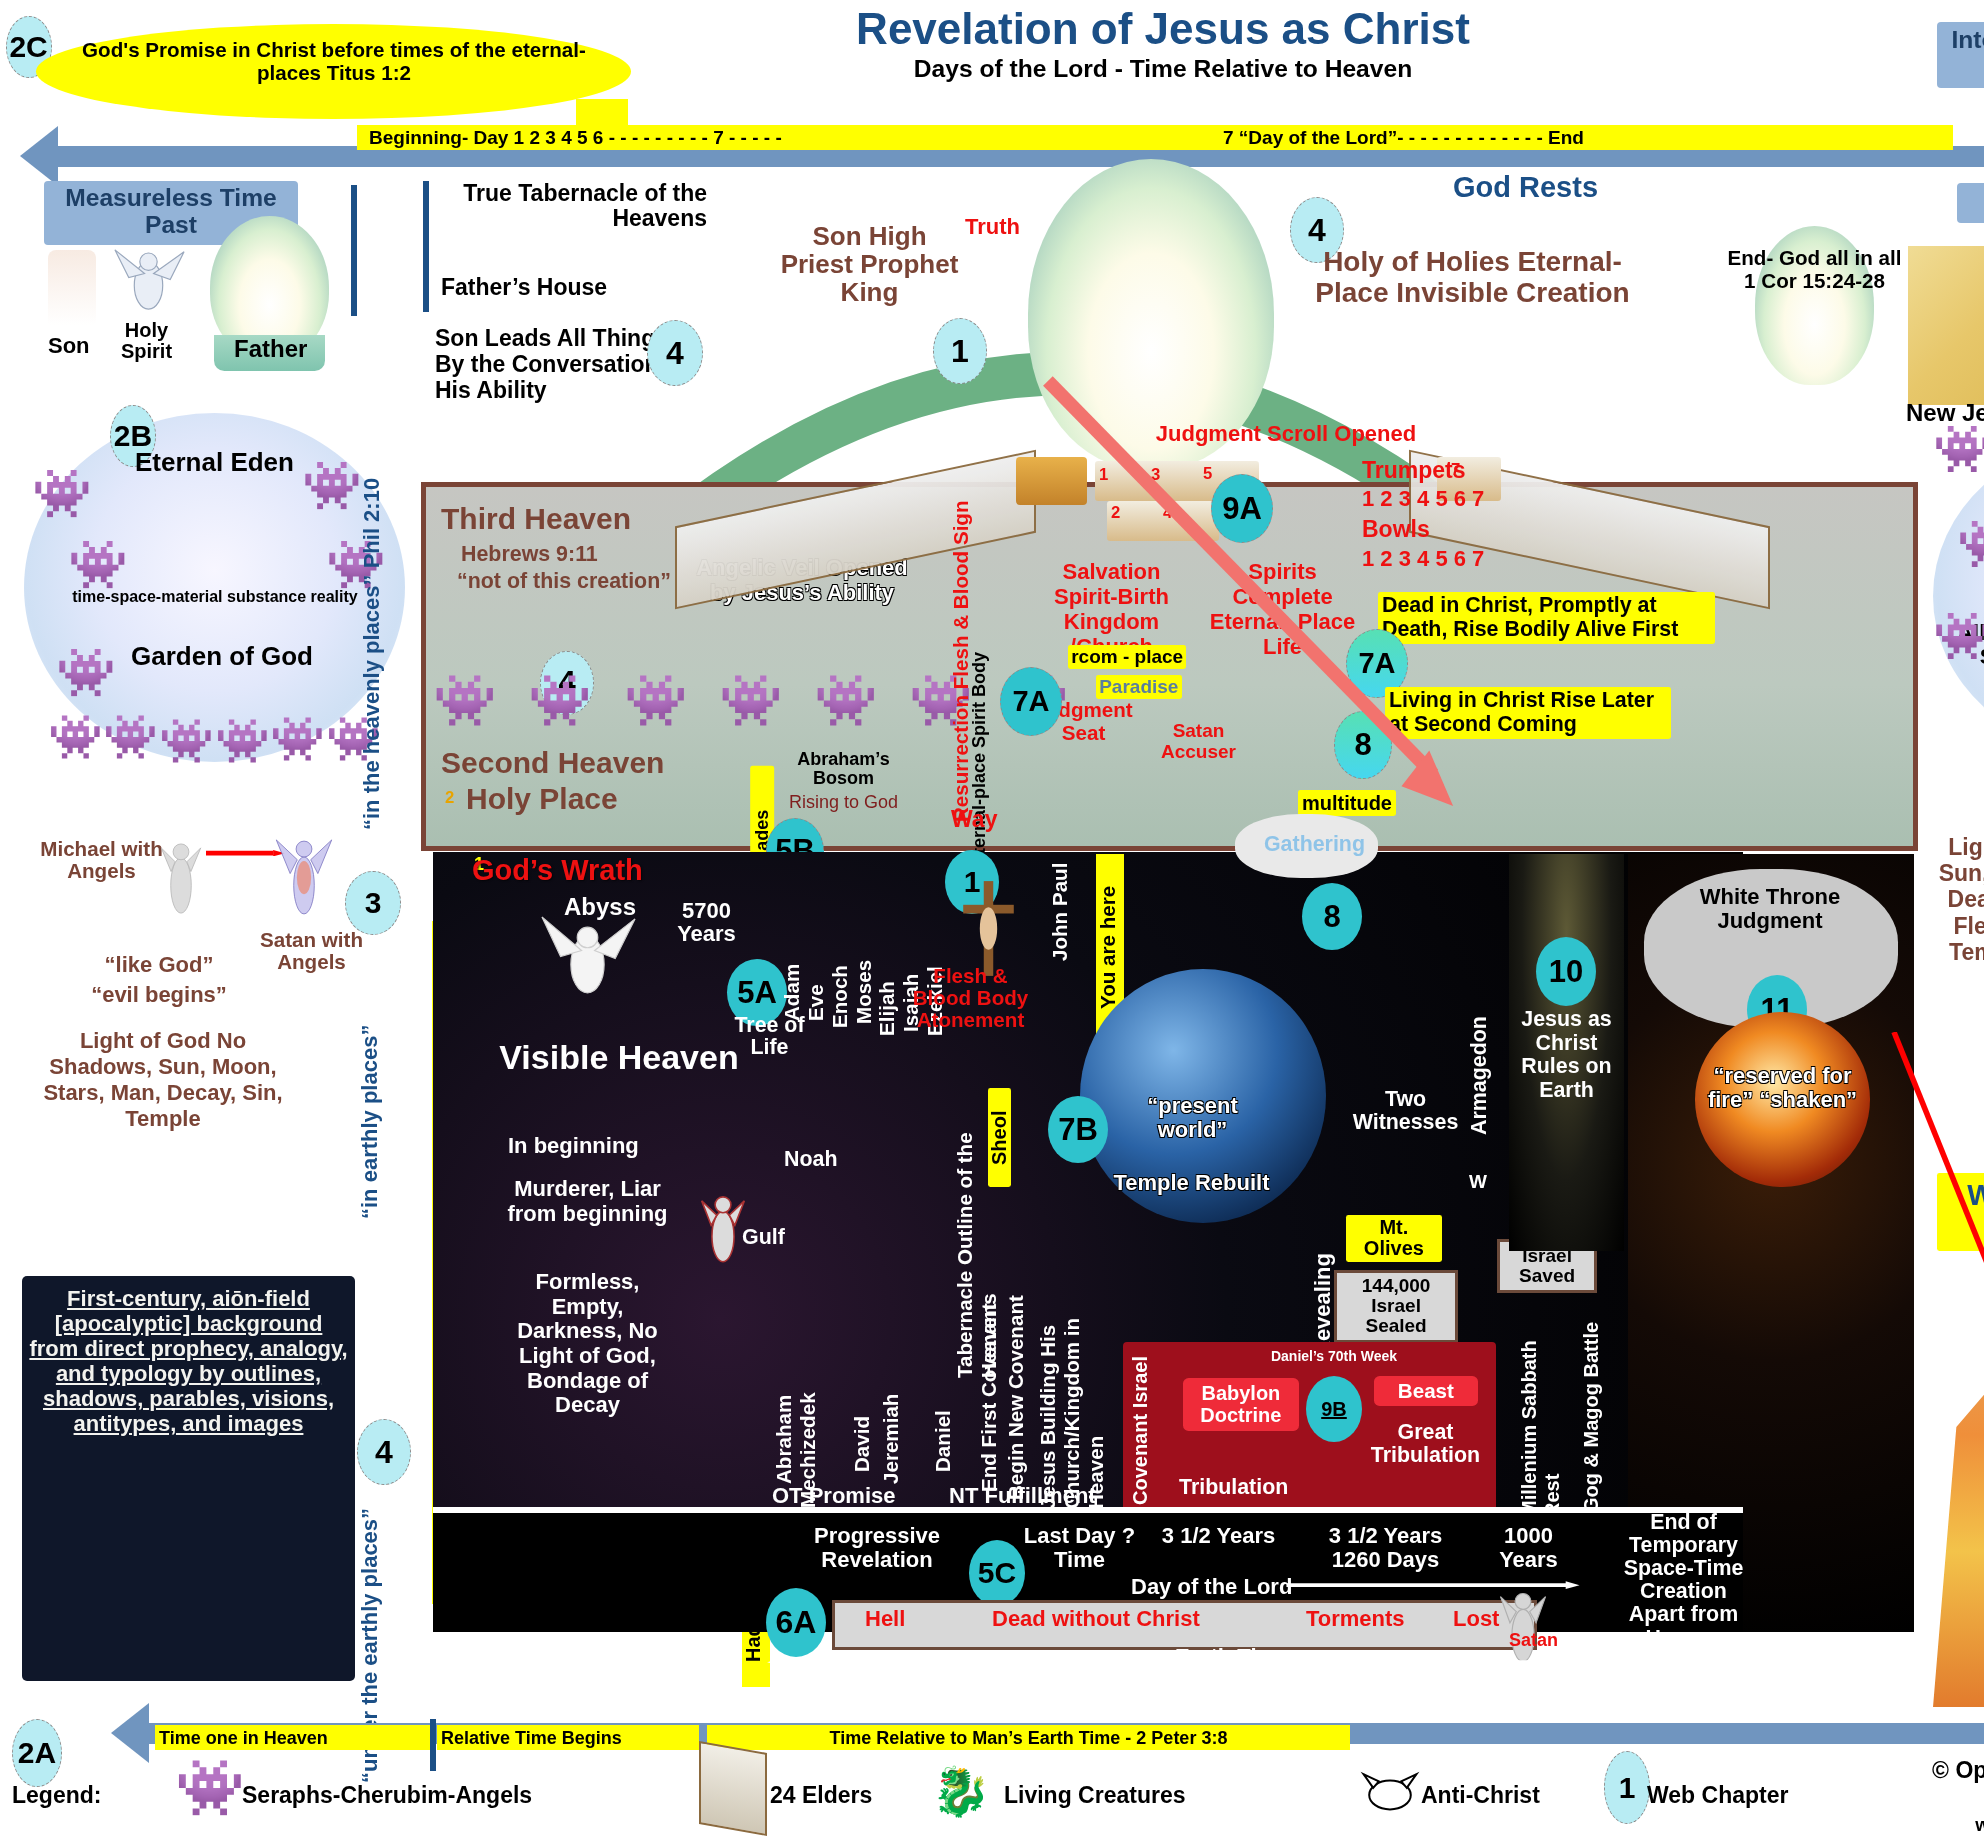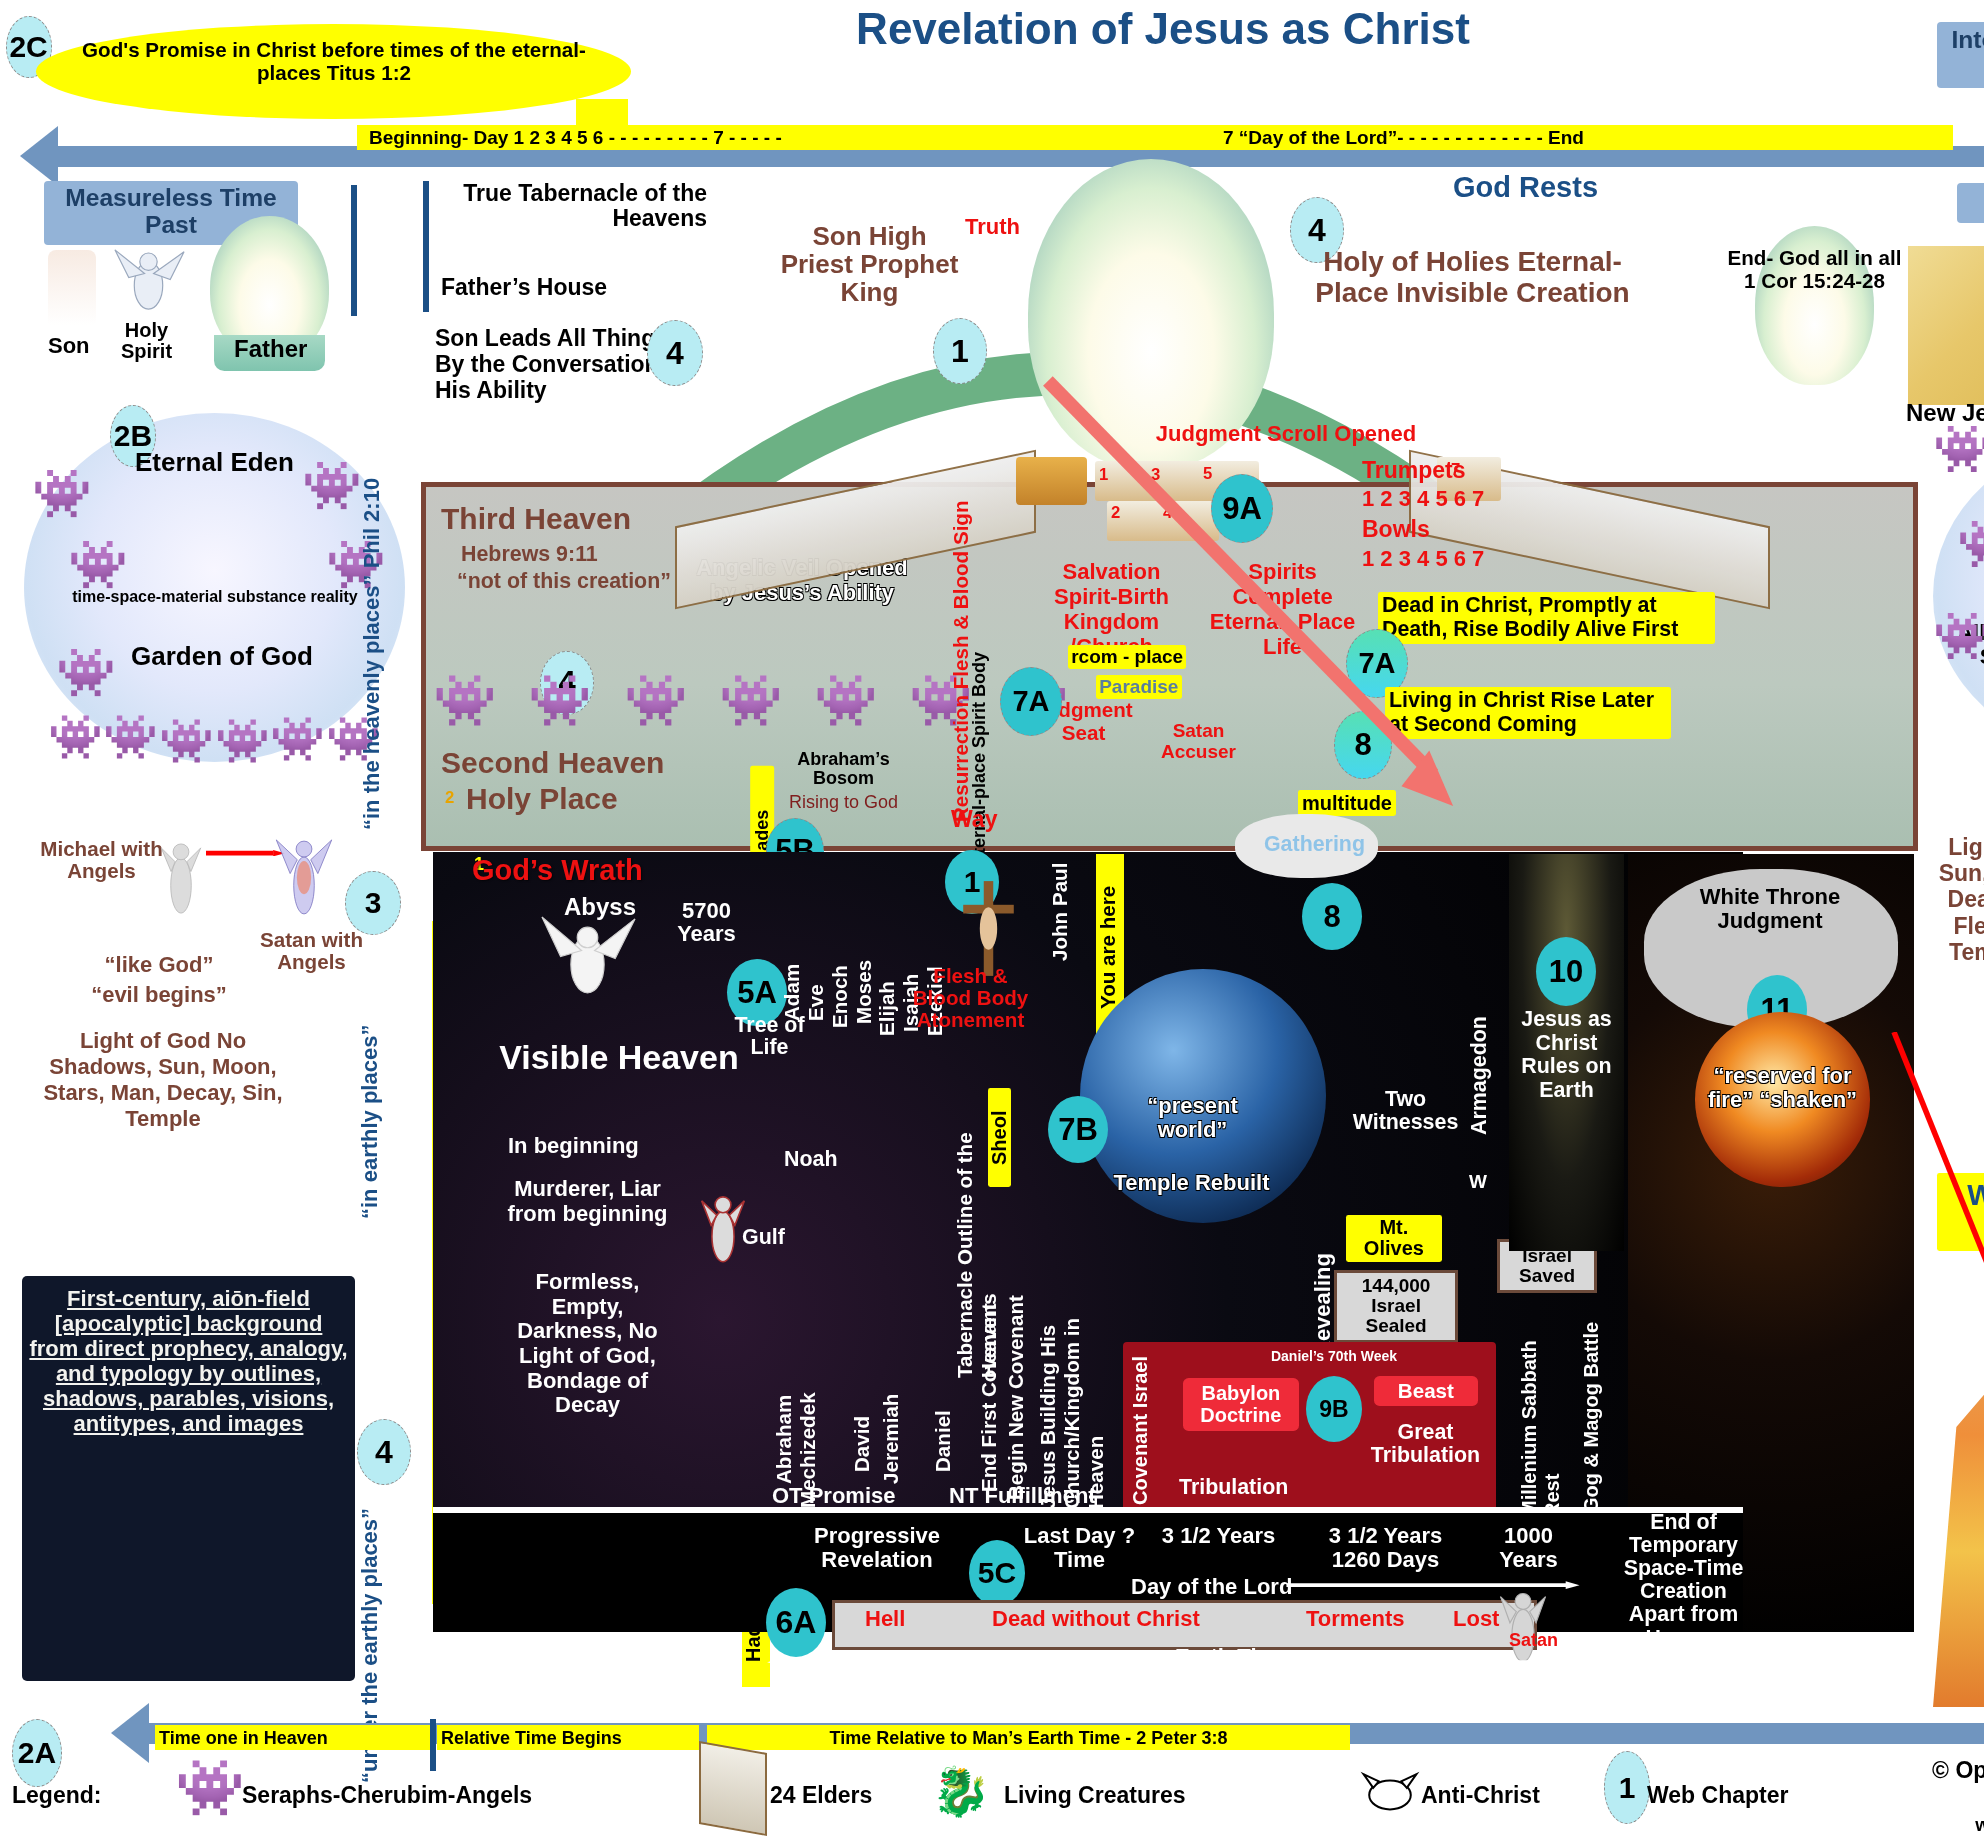--- a/index.html
+++ b/index.html
@@ -52,20 +52,21 @@
   .cloudwhite{background:#e9e9e9;border-radius:46%;}
   .seraph{color:#c2562e;}
 </style>
 </head>
 <body>
 
 <div id="stage">
 
   <div class="abs ctr" style="left:667px;top:4px;width:992px;">
     <div style="font-size:44px;font-weight:bold;color:#1b4f86;">Revelation of Jesus as Christ</div>
+    <div style="font-size:24.6px;font-weight:bold;color:#000;margin-top:0.8px;">Days of the Lord - Time Relative to Heaven</div>
   </div>
 
   <div class="abs bubble bub-lt" style="left:5.6px;top:16px;width:44px;height:60px;font-size:30px;">
       <span>2C</span>
     </div>
 
   <div class="abs" style="left:36px;top:24px;width:595px;height:95px;background:#ffff00;border-radius:50%;">
     <div class="abs ctr" style="left:24px;top:14.3px;width:548px;font-size:20.6px;font-weight:bold;color:#000;line-height:1.12;">God's Promise in Christ before times of the eternal-places Titus 1:2</div>
   </div>
   <div class="abs" style="left:576px;top:99px;width:52px;height:44px;background:#ffff00;border-radius:0 0 16px 0;"></div>
@@ -406,21 +407,21 @@
 
   <div class="abs hl-y ctr" style="left:1346px;top:1215px;width:91px;font-size:20px;line-height:1.05;padding:2.4px;">Mt. Olives</div>
   <div class="abs greybar ctr" style="left:1334px;top:1270px;width:115px;font-size:19px;line-height:1.06;padding:3.2px 1.6px;color:#000;font-weight:bold;">144,000 Israel Sealed</div>
   <div class="abs greybar ctr" style="left:1497px;top:1239px;width:91px;font-size:19px;line-height:1.06;padding:4px 1.6px;color:#000;font-weight:bold;">Israel Saved</div>
 
   <div class="abs redbox" style="left:1123px;top:1342px;width:373px;height:171px;"></div>
   <div class="abs vtext whi" style="left:1129px;top:1350px;height:155px;font-size:20px;">Covenant Israel</div>
   <div class="abs whi ctr" style="left:1187px;top:1348px;width:294px;font-size:14px;">Daniel’s 70th Week</div>
   <div class="abs redchip ctr" style="left:1183px;top:1378px;width:111px;font-size:20px;line-height:1.12;padding:4px 2.4px;"><span>Babylon Doctrine</span></div>
   <div class="abs whi" style="left:1179px;top:1475px;font-size:21.4px;">Tribulation</div>
-  <div class="abs bubble bub-teal" style="left:1306px;top:1376px;width:56px;height:66px;font-size:23px;border:none;">
+  <div class="abs bubble bub-teal" style="left:1306px;top:1376px;width:56px;height:66px;font-size:20px;border:none;text-decoration:underline;">
       <span>9B</span>
     </div>
   <div class="abs redchip ctr" style="left:1374px;top:1376px;width:99px;font-size:20.6px;padding:3.2px 2.4px;"><span>Beast</span></div>
   <div class="abs whi ctr" style="left:1362px;top:1421px;width:127px;font-size:21.4px;line-height:1.08;">Great Tribulation</div>
 
   <div class="abs vtext whi" style="left:1518px;top:1338px;height:179px;font-size:20px;">Millenium Sabbath Rest</div>
   <div class="abs vtext whi" style="left:1580px;top:1235px;height:278px;font-size:20px;">Gog &amp; Magog Battle</div>
 
   <div class="abs" style="left:1509px;top:854px;width:115px;height:397px;background:radial-gradient(ellipse at 50% 20%, #5e5a36 0%, #1a1a14 55%, #000 100%);"></div>
   <div class="abs bubble bub-teal" style="left:1536px;top:937px;width:60px;height:69px;font-size:31px;border:none;">

